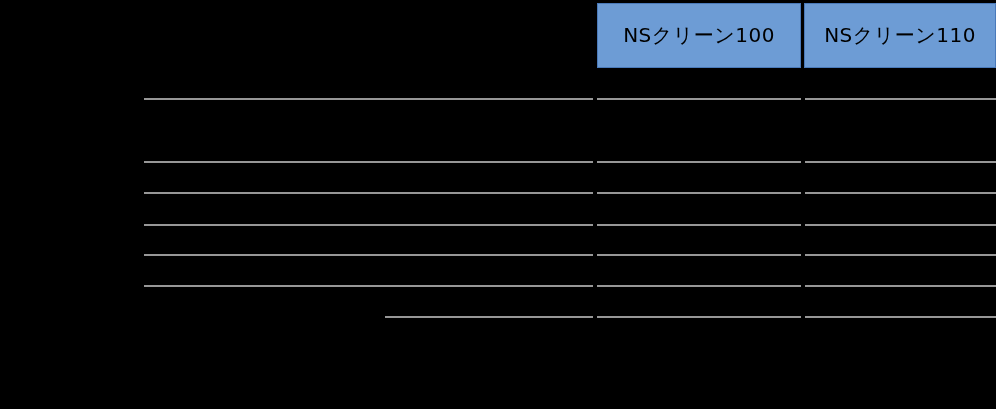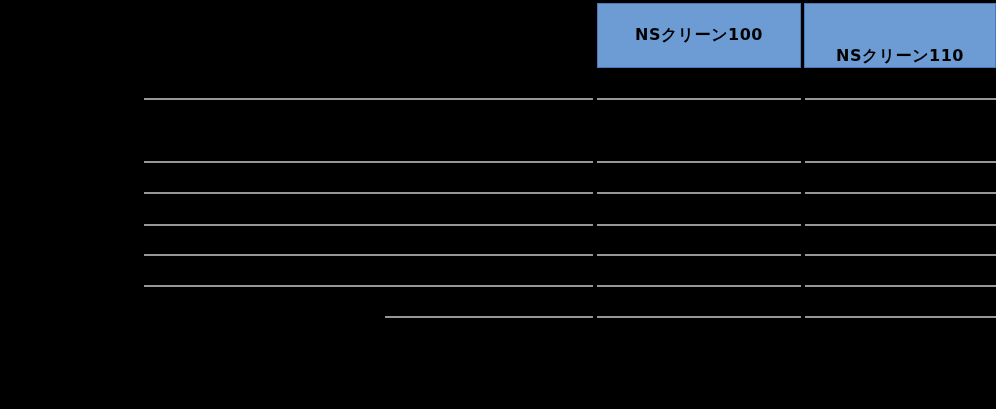--- a/index.html
+++ b/index.html
@@ -21,24 +21,24 @@
     top: 3px;
     height: 65px;
     box-sizing: border-box;
     background: var(--header-fill, #6D9CD5);
     border: 1px solid var(--header-border, #4A7ABA);
     display: flex;
     align-items: center;
     justify-content: center;
   }
   .hcell-a { left: 597px; width: 204px; }
-  .hcell-b { left: 804px; width: 192px; align-items: flex-end; }
+  .hcell-b { left: 804px; width: 192px; }
   .hcell .hlabel {
-    font-size: 16px;
-    font-weight: bold;
+    font-size: 20px;
+    font-weight: normal;
     color: var(--header-text, #000000);
     letter-spacing: 0.5px;
     white-space: nowrap;
   }
 
   
   .hl {
     position: absolute;
     left: 144px;
     width: 852px;

